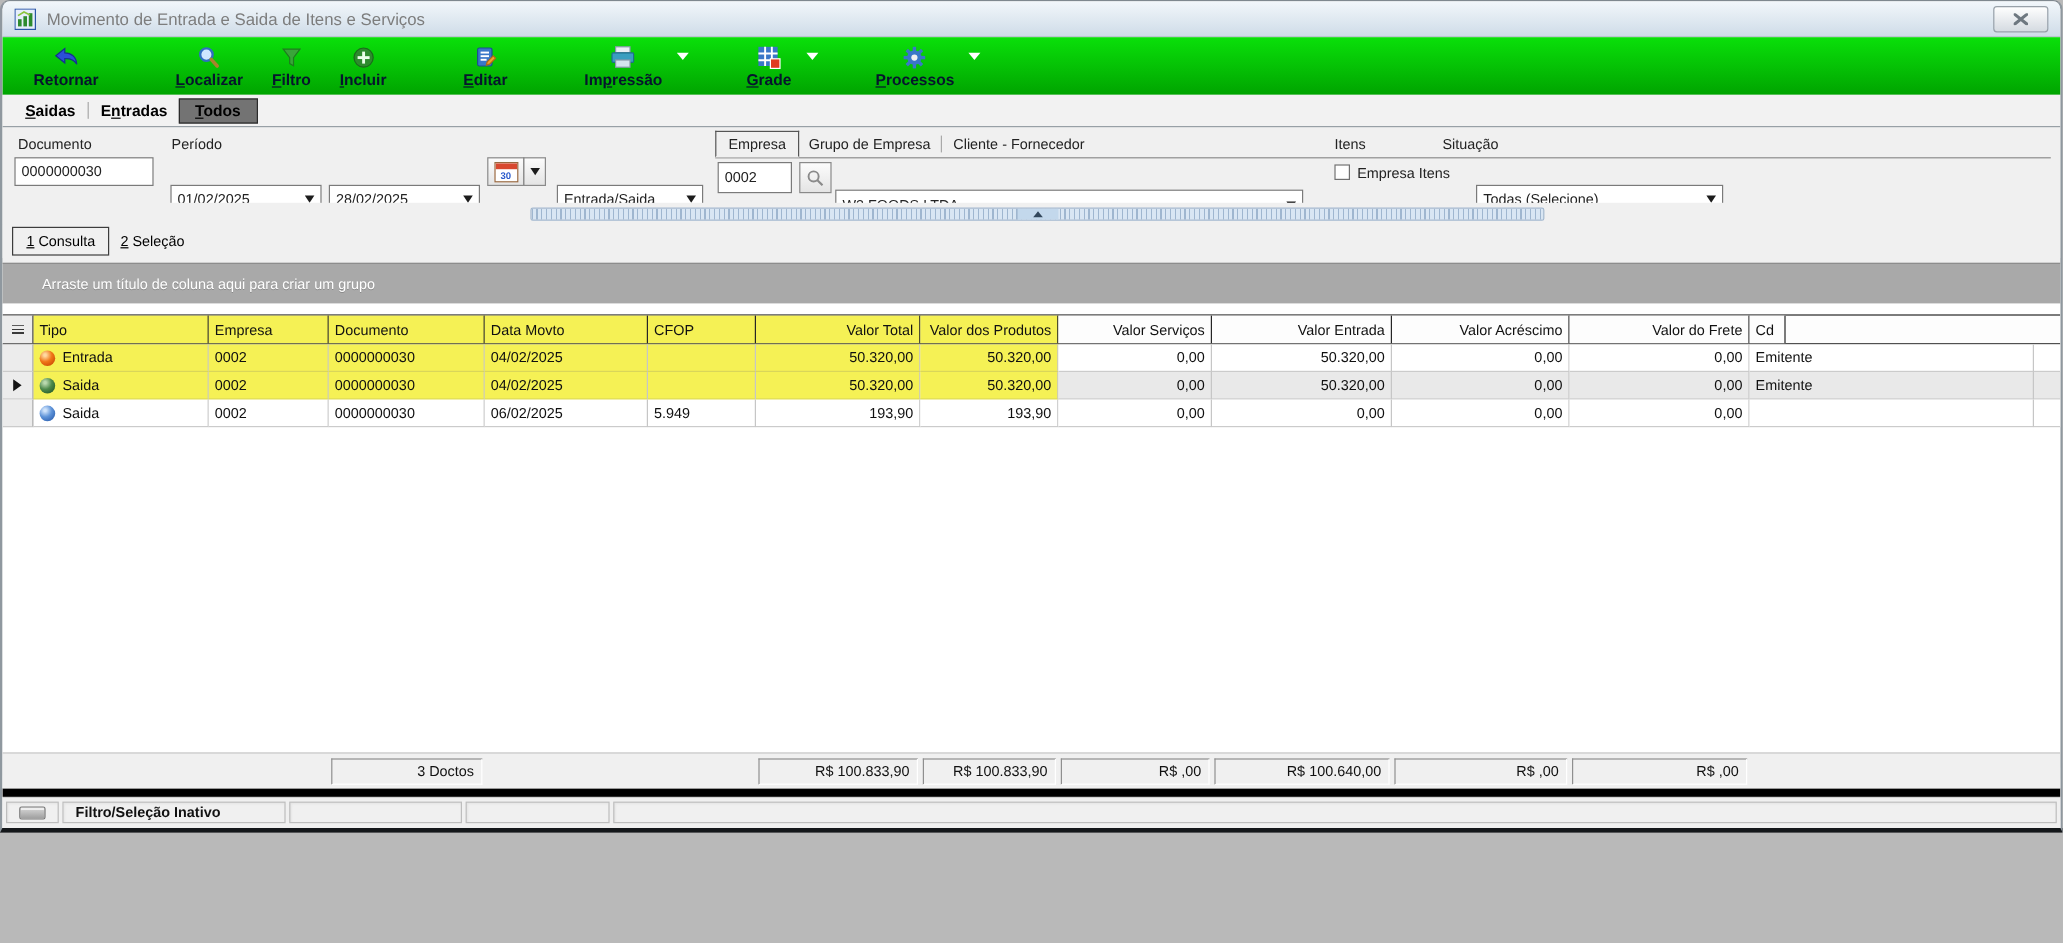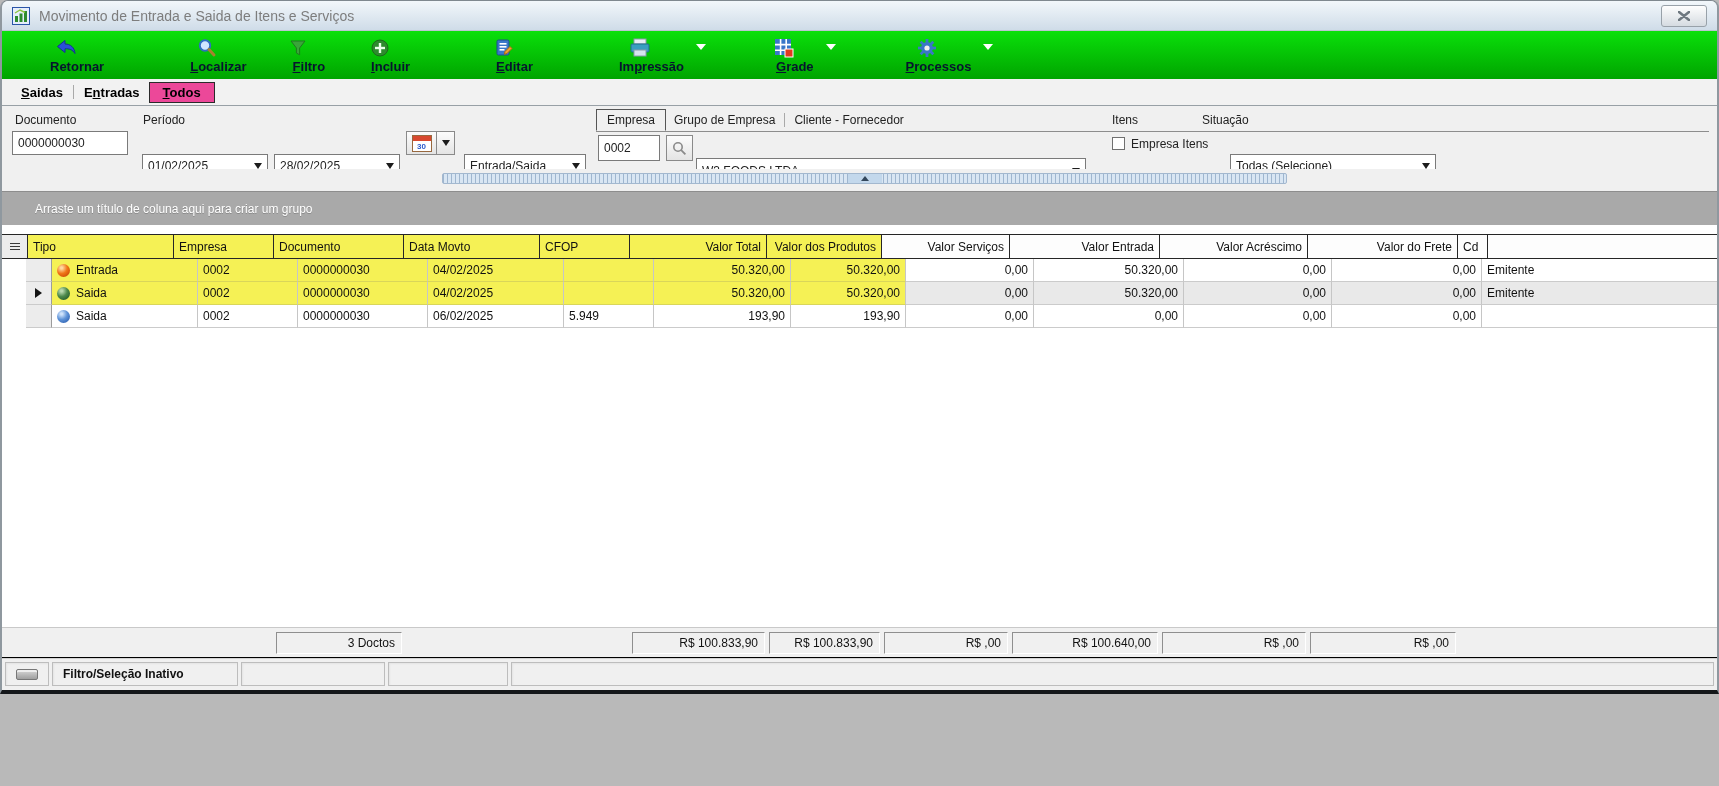--- a/index.html
+++ b/index.html
@@ -19,30 +19,30 @@
   .close-btn{margin-left:auto;width:46px;height:22px;border:1px solid #98a1a9;border-radius:3px;
     background:linear-gradient(#fefefe,#d5dbe1);display:flex;align-items:center;justify-content:center;}
 
   
   .toolbar{height:48px;flex:0 0 48px;background:linear-gradient(var(--grn-top,#0ae00a),var(--grn-bot,#00a400));
     display:flex;align-items:flex-end;padding:2px 4px 3px 14px;}
   .tgroup{display:flex;align-items:center;}
   .tbtn{display:flex;flex-direction:column;align-items:center;justify-content:flex-end;
     padding:1px 12px;cursor:default;}
   .tbtn .ticon{height:23px;display:flex;align-items:center;justify-content:center;}
-  .tbtn .tlabel{color:#07142e;font-weight:bold;font-size:13px;line-height:16px;white-space:nowrap;margin-left:22px;}
+  .tbtn .tlabel{color:#07142e;font-weight:bold;font-size:13px;line-height:16px;white-space:nowrap;}
   .dd{width:0;height:0;border-left:5px solid transparent;border-right:5px solid transparent;
     border-top:6px solid #fff;margin:0 10px 18px 0;}
   .sp40{width:40px;} .sp26{width:26px;}
 
   
   .tabstrip1{height:26px;flex:0 0 26px;background:#f2f2f2;display:flex;align-items:center;
     padding:0 10px;font-size:13px;font-weight:bold;}
   .mtab{padding:2px 9px;white-space:nowrap;}
-  .mtab.sel{border:1px solid #2b2b2b;background:#ec4899;padding:2px 13px;}
+  .mtab.sel{border:1px solid #2b2b2b;background:#737373;padding:2px 13px;}
   .vsep{width:1px;height:14px;background:#a9a9a9;margin:0 1px;}
 
   
   .filterpanel{height:64px;flex:0 0 64px;background:#f0f0f0;position:relative;
     border-top:1px solid #98a0a6;font-size:12px;color:#222;}
   .flabel{position:absolute;top:7px;}
   .fld{position:absolute;background:#fff;border:1px solid #7a7a7a;height:24px;
     display:flex;align-items:center;padding:0 5px;font-size:12px;}
   .combo{justify-content:space-between;margin-top:23px;}
   .carr{width:0;height:0;border-left:4px solid transparent;border-right:4px solid transparent;
@@ -81,42 +81,42 @@
   
   .gridarea{flex:1 1 auto;background:#fff;overflow:hidden;padding-top:9px;}
   .ghead{display:flex;height:25px;border-top:1px solid #262626;border-bottom:1px solid #262626;background:#fdfdfd;}
   .hcell{flex:0 0 auto;border-right:1px solid #262626;display:flex;align-items:center;
     padding:0 5px;font-size:12px;color:#111;white-space:nowrap;overflow:hidden;background:#fdfdfd;}
   .hcell.hl{background:var(--yl,#f5f155);}
   .hcell.r{justify-content:flex-end;}
   .hind{width:26px;flex:0 0 26px;background:#ececec;border-right:1px solid #262626;
     display:flex;align-items:center;justify-content:center;}
   .listicon{width:10px;height:8px;background:repeating-linear-gradient(#3a3a3a 0 1px,transparent 1px 3px);}
-  .grow{display:flex;height:23px;margin-left:24px;}
+  .grow{display:flex;height:23px;}
   .cell{flex:0 0 auto;border-right:1px solid #c6c6c6;border-bottom:1px solid #cbcbcb;
     display:flex;align-items:center;padding:0 5px;font-size:12px;color:#101010;
     white-space:nowrap;overflow:hidden;background:#fff;gap:6px;}
   .cell.r{justify-content:flex-end;}
   .cell.yl{background:var(--yl,#f5f155);border-bottom-color:#d9d65a;}
   .cell.gr{background:var(--selgray,#e9e9e9);}
   .cell.ind{width:26px;flex:0 0 26px;background:#ececec;border-right:1px solid #9c9c9c;justify-content:center;padding:0;}
   .curmark{width:0;height:0;border-left:7px solid #141414;border-top:5px solid transparent;border-bottom:5px solid transparent;}
   .sphere{width:13px;height:13px;border-radius:50%;flex:0 0 13px;}
   .sphere-orange{background:radial-gradient(circle at 35% 30%, #ffd9a0 8%, #f07818 45%, #c23c00 95%);}
   .sphere-green{background:radial-gradient(circle at 35% 30%, #b9d8ae 8%, #4e8a4c 45%, #1c4f1e 95%);}
   .sphere-blue{background:radial-gradient(circle at 35% 30%, #cfe3fb 8%, #5e93d8 45%, #2355a8 95%);}
 
   
   .totalsbar{height:30px;flex:0 0 30px;background:#f0f0f0;position:relative;border-top:1px solid #c9c9c9;}
   .tbox{position:absolute;top:4px;height:22px;background:#f0f0f0;
     border:1px solid;border-color:#8f8f8f #ffffff #ffffff #8f8f8f;
     display:flex;align-items:center;justify-content:flex-end;padding:0 6px;font-size:12px;color:#111;}
 
   
-  .statusbar{height:33px;flex:0 0 33px;background:#f0f0f0;border-top:1px solid #000000;
+  .statusbar{height:33px;flex:0 0 33px;background:#f0f0f0;border-top:7px solid #000000;
     box-shadow:inset 0 1px 0 #d2d2d2;display:flex;align-items:stretch;padding:4px 3px 4px 3px;gap:3px;}
   .spanel{border:1px solid #bdbdbd;box-shadow:inset 1px 1px 2px rgba(0,0,0,.05);
     display:flex;align-items:center;padding:0 10px;font-size:12px;}
   .spanel.b{font-weight:bold;color:#111;}
   .kbicon{width:22px;height:11px;border:1px solid #777;border-radius:2px;
     background:linear-gradient(#d8d8d8,#9f9f9f);box-shadow:inset 0 2px 0 #eee;}
   .flex1{flex:1 1 auto;}
 </style>
 </head>
 <body>
@@ -314,20 +314,24 @@
   </div>
 
   <div class="splitterzone">
     <div class="splitter">
       <span class="splitbtn">
           <span class="up"></span>
         </span>
     </div>
   </div>
 
+  <div class="tabstrip2">
+    <span class="stab sel"><u>1</u><span> Consulta</span></span>
+    <span class="stab"><u>2</u><span> Seleção</span></span>
+  </div>
 
   <div class="groupbar">
     <span>Arraste um título de coluna aqui para criar um grupo</span>
   </div>
 
   <div class="gridarea">
     <div class="ghead">
       <div class="hind">
           <span class="listicon"></span>
         </div>

